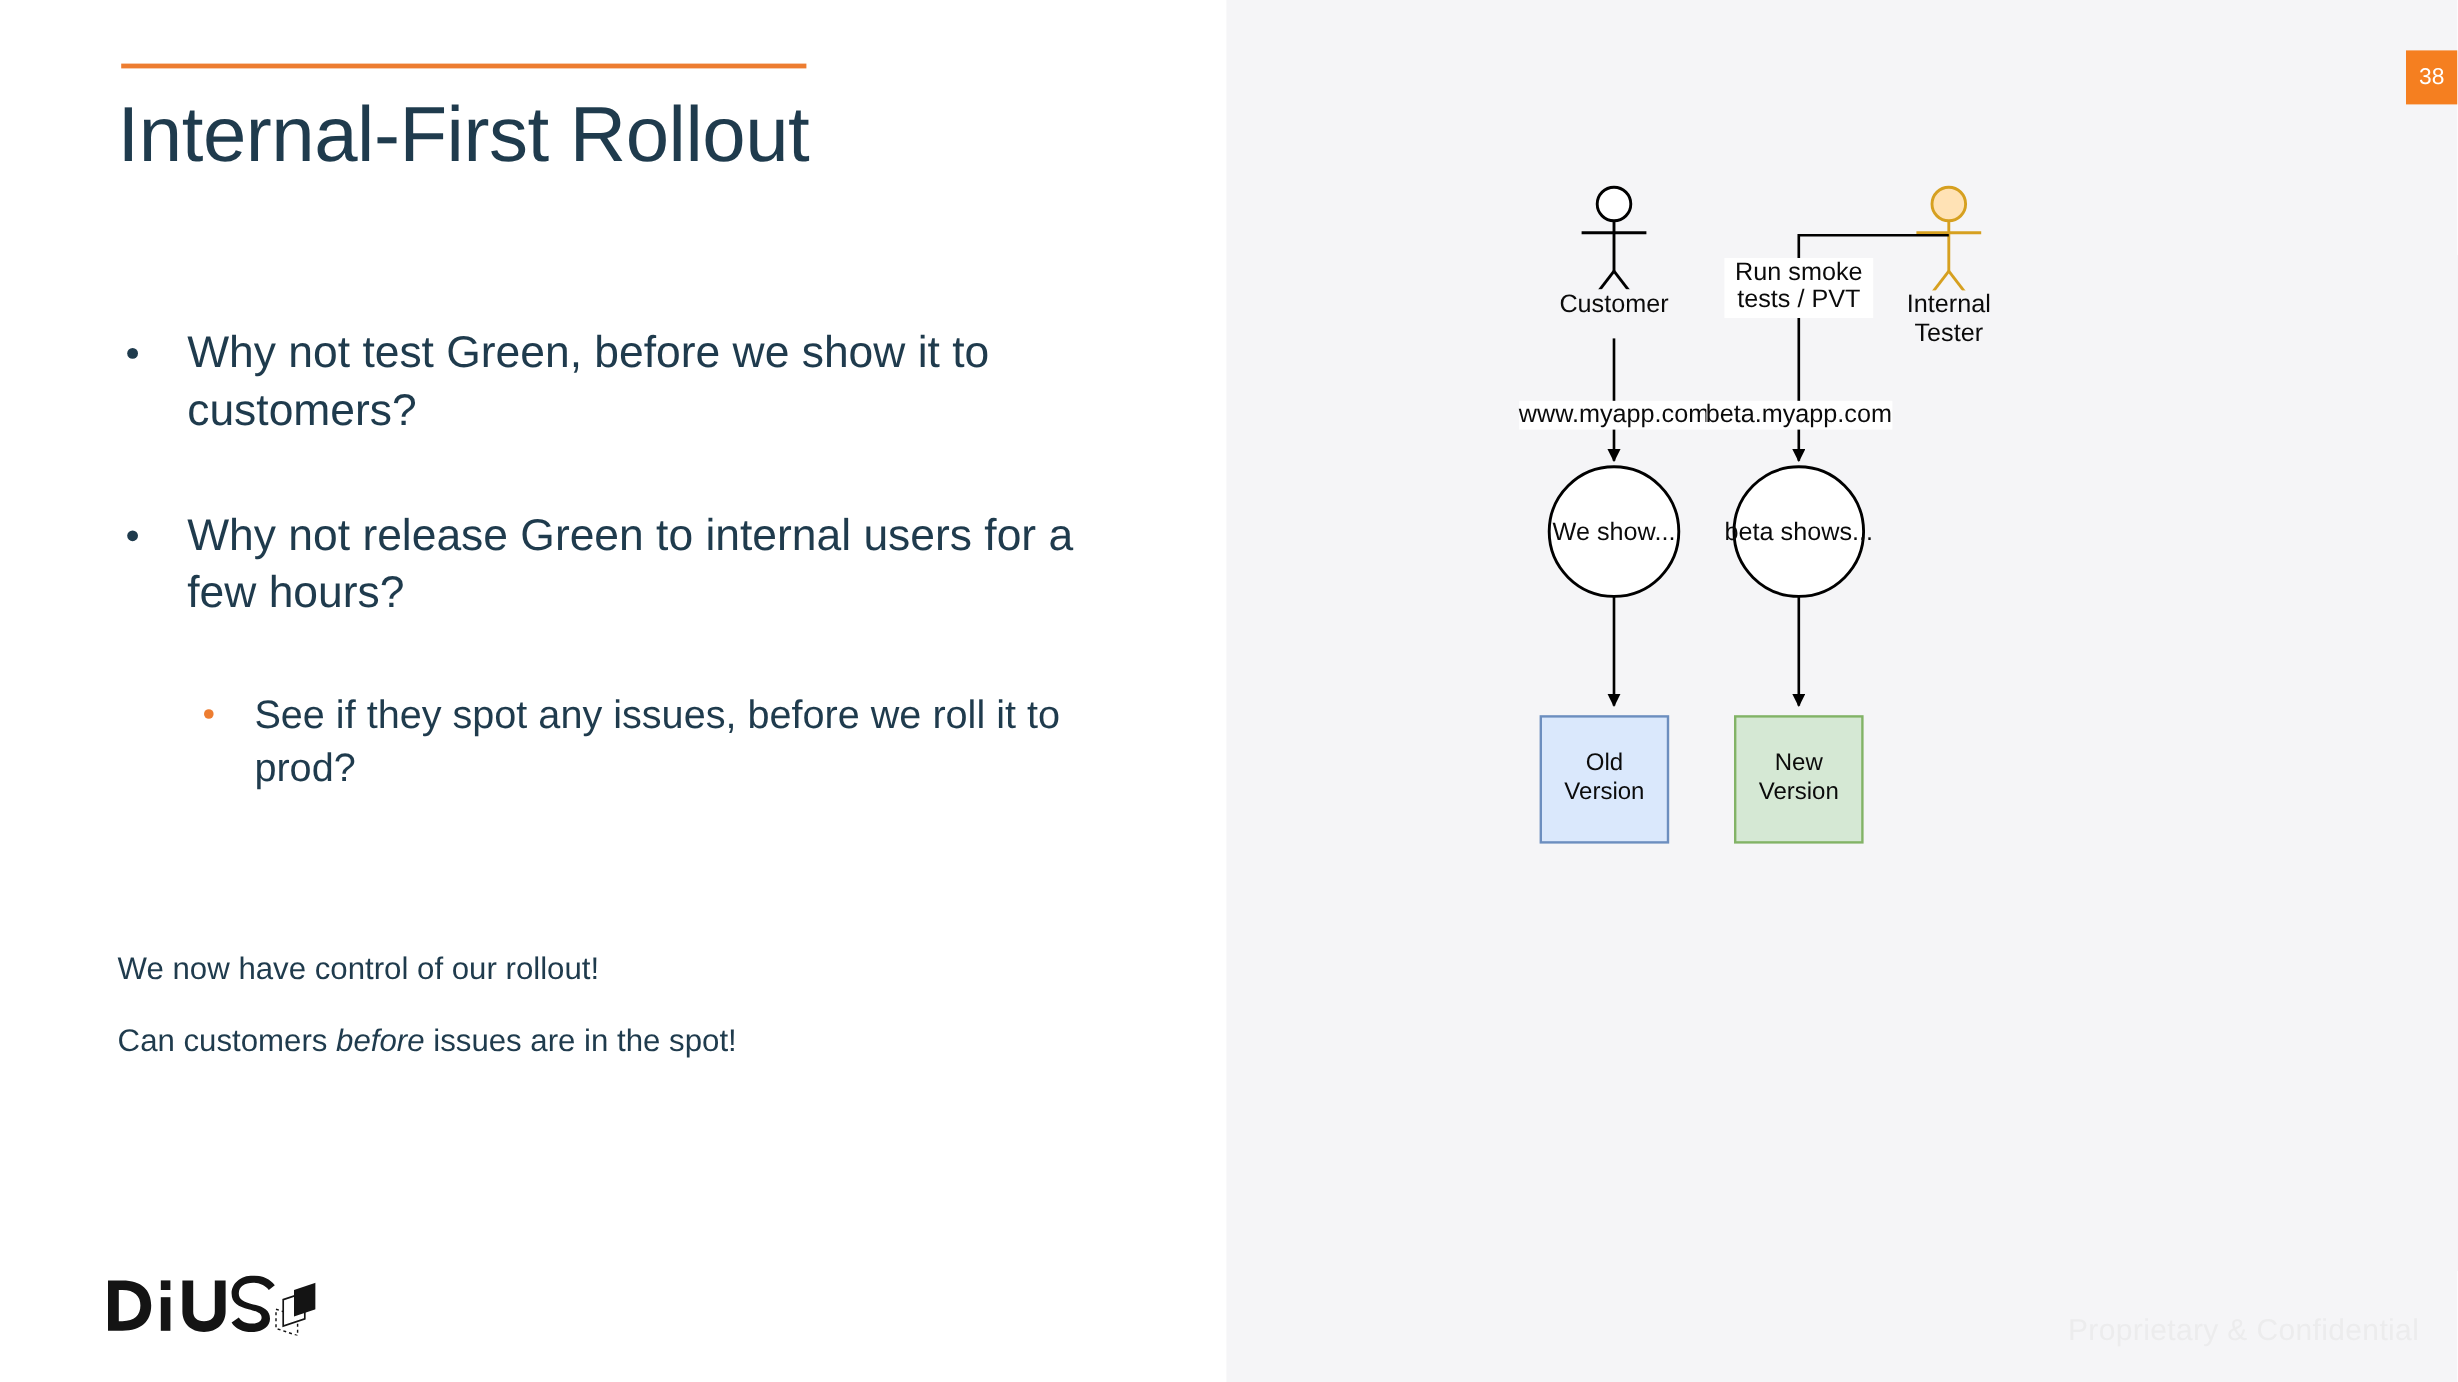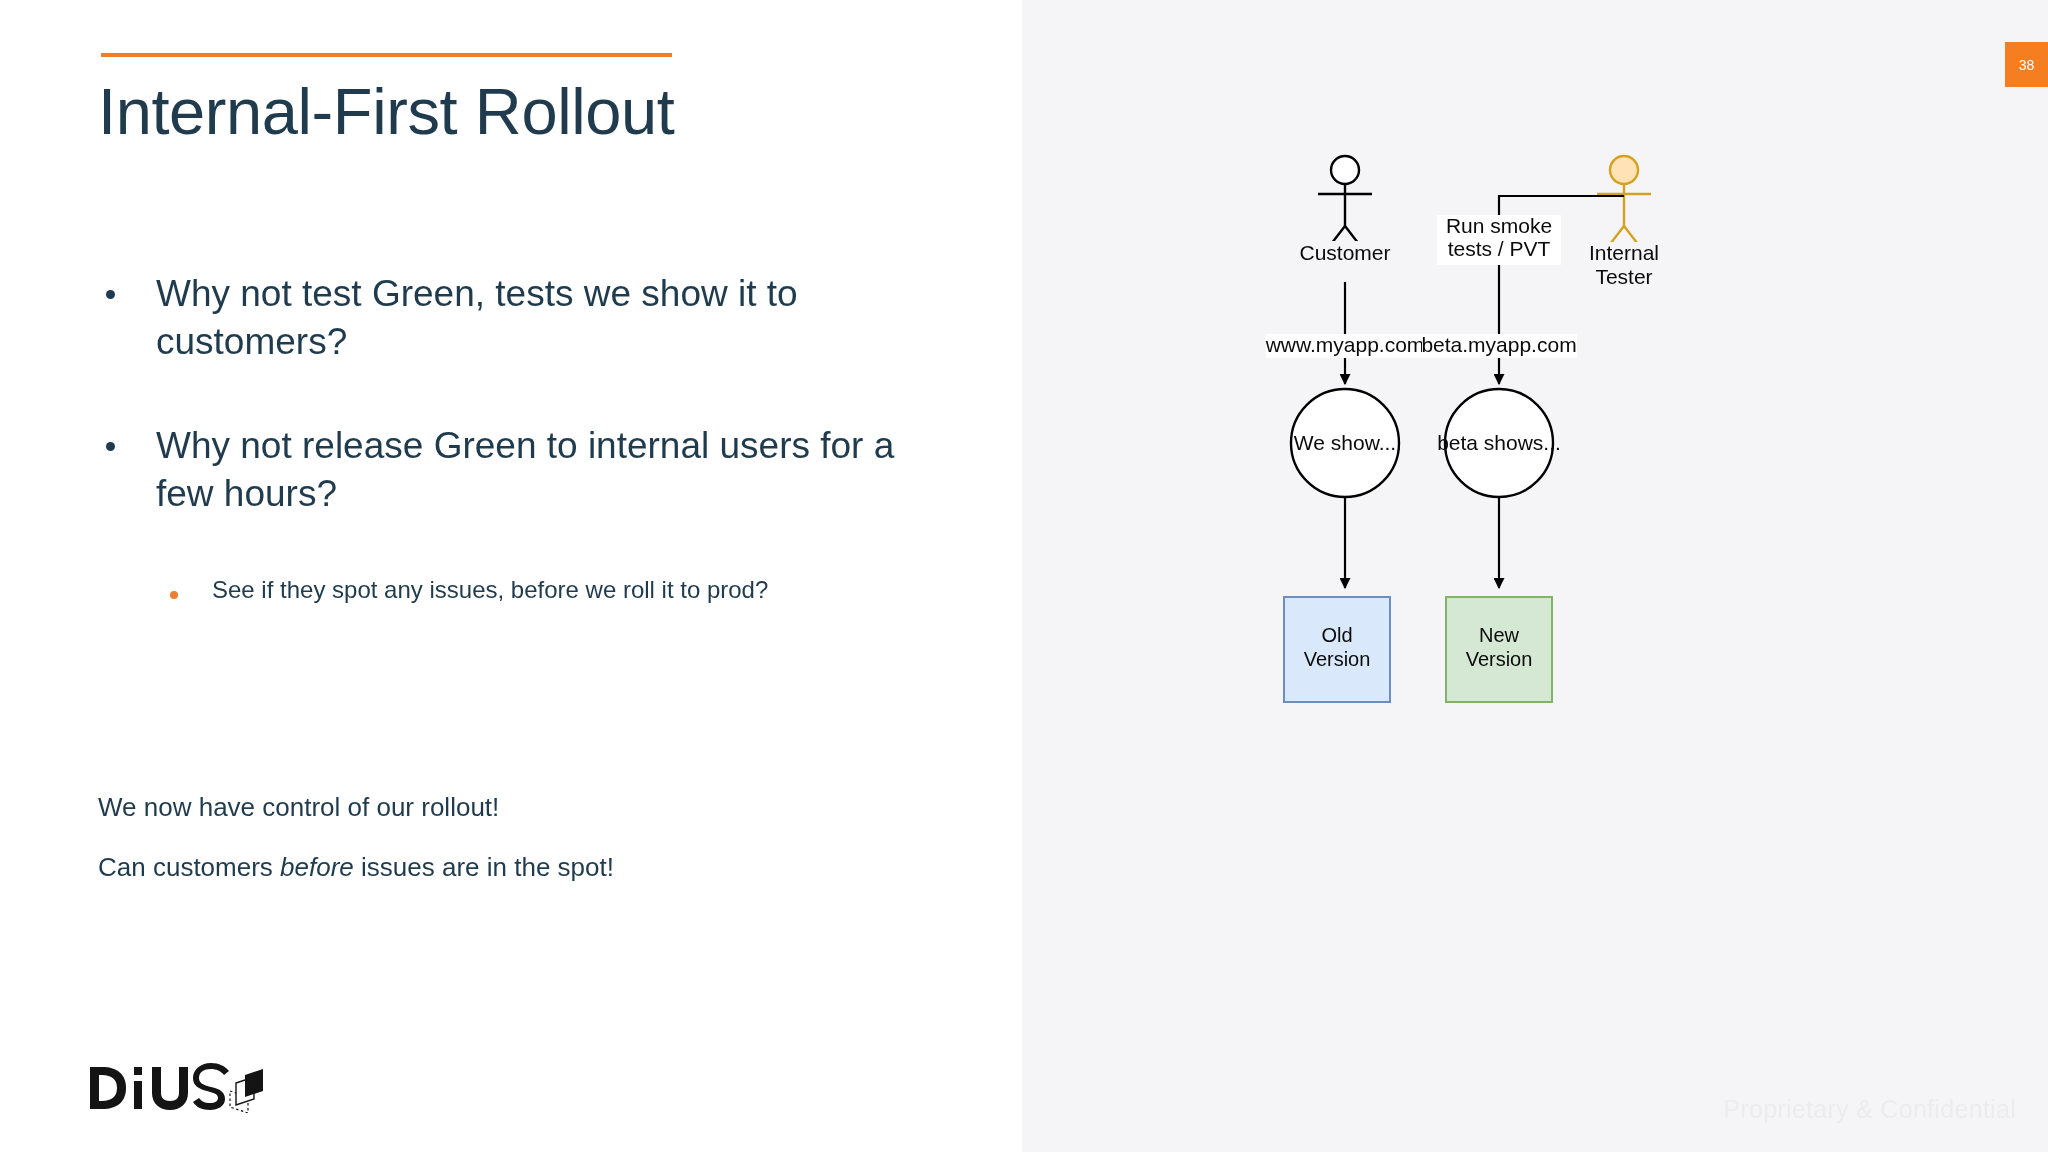--- a/index.html
+++ b/index.html
@@ -71,21 +71,21 @@
     left: 8px;
     top: 20px;
     width: 9px;
     height: 9px;
     border-radius: 50%;
     background: #1f3b4d;
   }
 
   .bullet.lvl2 {
     padding-left: 114px;
-    font-size: 24px;
+    font-size: 33px;
     line-height: 1.32;
     margin-top: 10px;
     margin-bottom: 0;
   }
   .bullet.lvl2 > .dot {
     position: absolute;
     left: 72px;
     top: 17px;
     width: 8px;
     height: 8px;
@@ -127,21 +127,21 @@
   }
 
   #page-badge {
     position: absolute;
     right: 0;
     top: 42px;
     width: 43px;
     height: 45px;
     background: #f57f20;
     color: #ffffff;
-    font-size: 14px;
+    font-size: 19px;
     display: flex;
     align-items: center;
     justify-content: center;
   }
 
   #footer-note {
     position: absolute;
     right: 32px;
     bottom: 28px;
     color: #ececed;
@@ -177,21 +177,21 @@
   <div id="left-panel">
 
     <div id="title-rule"></div>
 
     <div id="page-title">Internal-First Rollout</div>
 
     <div id="bullets">
 
       <div class="bullet lvl1">
         <span class="dot"></span>
-        <span>Why not test Green, tests we show it to customers?</span>
+        <span>Why not test Green, before we show it to customers?</span>
       </div>
 
       <div class="bullet lvl1">
         <span class="dot"></span>
         <span>Why not release Green to internal users for a few hours?</span>
       </div>
 
       <div class="bullet lvl2">
         <span class="dot"></span>
         <span>See if they spot any issues, before we roll it to prod?</span>

